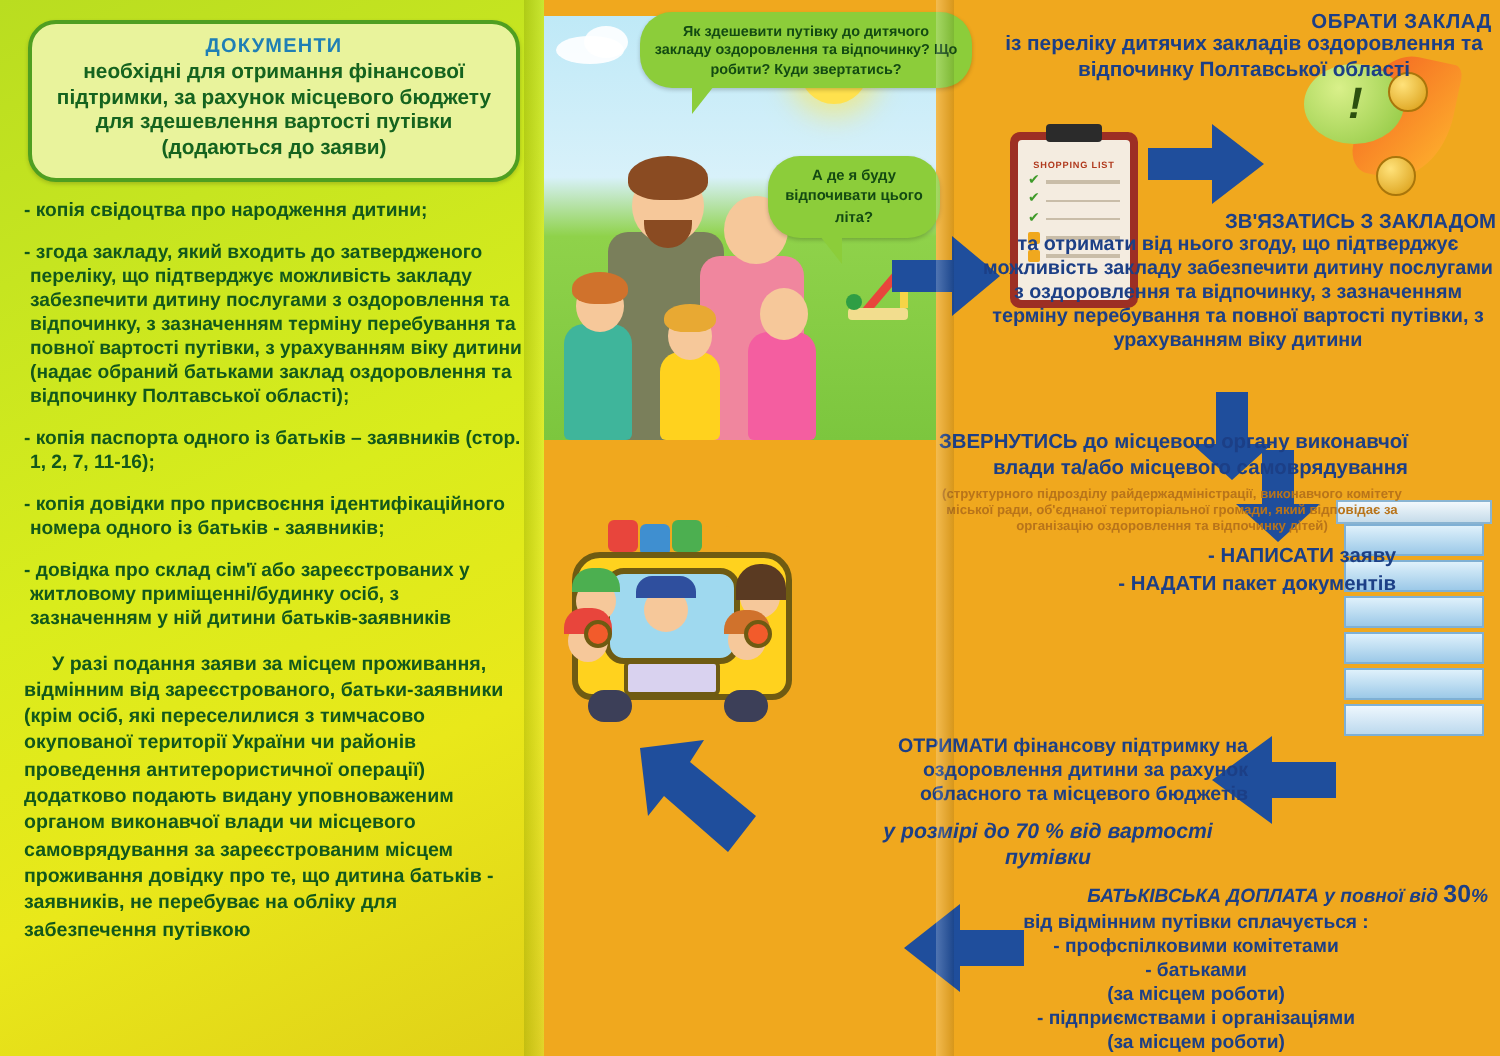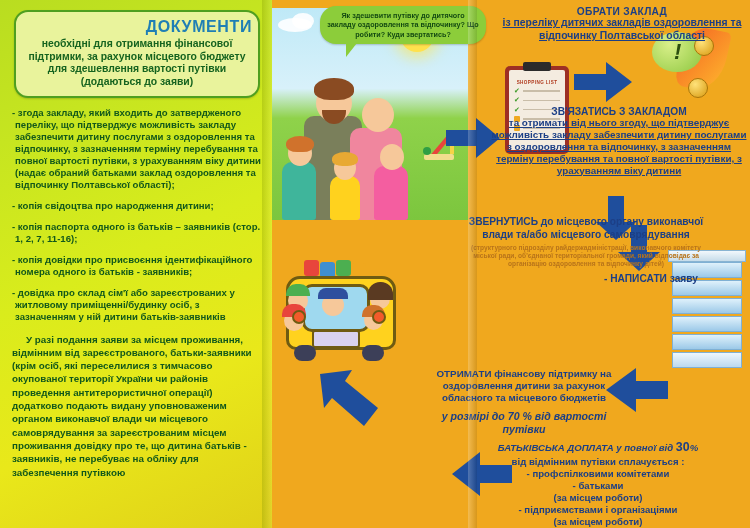--- a/index.html
+++ b/index.html
@@ -21,23 +21,22 @@
     content:"";position:absolute;right:0;top:0;width:10px;height:100%;
     background:linear-gradient(90deg,rgba(120,140,0,.28),rgba(255,255,255,.08));
   }
   .doc-header{
     position:relative;margin:4px 4px 0 6px;
     background:#e9f39c;border:2px solid #4f9f20;border-radius:14px;
     padding:6px 6px 7px 6px;text-align:center;
     box-shadow:0 1px 2px rgba(0,0,0,.18);
   }
   .doc-header .title{
-    color:#1f7fb5;font-weight:bold;font-size:16px;letter-spacing:.6px;
+    color:#1f7fb5;font-weight:bold;font-size:10px;letter-spacing:.6px;
     margin-bottom:2px;
-    text-align:right;
   }
   .doc-header .sub{
     color:#15631f;font-weight:bold;font-size:10.4px;line-height:1.22;
   }
   .doc-list{margin:9px 2px 0 4px;}
   .doc-item{
     color:#12581b;font-weight:bold;font-size:9.6px;line-height:1.25;
     margin-bottom:9px;padding-left:3px;text-indent:-3px;
   }
   .doc-note{
@@ -81,22 +80,22 @@
   }
   .pie-split{position:absolute;left:66px;top:26px;width:7px;height:62px;
     background:#f0a81e;transform:rotate(16deg);}
   .pie-lbl{position:absolute;font-weight:bold;color:#fff;font-style:italic;
     text-shadow:1px 1px 2px rgba(0,0,0,.45);}
   .pie-lbl.l70{left:22px;top:24px;font-size:17px;}
   .pie-lbl.l30{left:72px;top:40px;font-size:15px;color:#14355f;text-shadow:none;}
 
   
   .blk{position:absolute;text-align:center;color:#123a78;}
-  .blk .hd{font-weight:bold;}
-  .blk .bd{font-weight:bold;text-decoration:underline;}
+  .blk .hd{font-weight:bold;text-align:right;}
+  .blk .bd{font-weight:bold;}
 
   #choose-block{left:498px;top:6px;width:248px;}
   #choose-block .hd{font-size:10.2px;color:#1c3f86;letter-spacing:.3px;}
   #choose-block .bd{font-size:10.4px;line-height:1.22;color:#1c3f86;}
 
   #contact-block{left:490px;top:106px;width:258px;}
   #contact-block .hd{font-size:10.2px;color:#1c3f86;}
   #contact-block .bd{font-size:9.9px;line-height:1.2;color:#1c3f86;}
 
   #apply-block{left:468px;top:216px;width:236px;}
@@ -178,22 +177,22 @@
 <div id="poster">
 
   <div class="left-panel">
 
     <div class="doc-header">
       <div class="title">ДОКУМЕНТИ</div>
       <div class="sub">необхідні для отримання фінансової підтримки, за рахунок місцевого бюджету для здешевлення вартості путівки (додаються до заяви)</div>
     </div>
 
     <div class="doc-list">
+      <div class="doc-item">- копія свідоцтва про народження дитини;</div>
       <div class="doc-item">- згода закладу, який входить до затвердженого переліку, що підтверджує можливість закладу забезпечити дитину послугами з оздоровлення та відпочинку, з зазначенням терміну перебування та повної вартості путівки, з урахуванням віку дитини (надає обраний батьками заклад оздоровлення та відпочинку Полтавської області);</div>
-      <div class="doc-item">- копія свідоцтва про народження дитини;</div>
       <div class="doc-item">- копія паспорта одного із батьків – заявників (стор. 1, 2, 7, 11-16);</div>
       <div class="doc-item">- копія довідки про присвоєння ідентифікаційного номера одного із батьків - заявників;</div>
       <div class="doc-item">- довідка про склад сім'ї або зареєстрованих у житловому приміщенні/будинку осіб, з зазначенням у ній дитини батьків-заявників</div>
     </div>
 
     <div class="doc-note">У разі подання заяви за місцем проживання, відмінним від зареєстрованого, батьки-заявники (крім осіб, які переселилися з тимчасово окупованої території України чи районів проведення антитерористичної операції) додатково подають видану уповноваженим органом виконавчої влади чи місцевого самоврядування за зареєстрованим місцем проживання довідку про те, що дитина батьків - заявників, не перебуває на обліку для забезпечення путівкою</div>
   </div>
 
   <div class="scene">
     <div class="cloud" style="left:6px;top:10px;width:34px;height:14px;"></div>
@@ -228,20 +227,23 @@
       <div class="hair" style="left:54px;top:82px;width:26px;height:14px;background:#e8a933;"></div>
 
       <div class="body-sh" style="left:96px;top:96px;width:34px;height:54px;background:#f45ea0;"></div>
       <div class="head" style="left:102px;top:74px;width:24px;height:26px;"></div>
       <div class="hair" style="left:98px;top:68px;width:32px;height:26px;background:#8a4b22;border-radius:50% 50% 35% 35%;z-index:-1;"></div>
     </div>
   </div>
 
   <div class="bubble" id="bubble-1">
     <span>Як здешевити путівку до дитячого закладу оздоровлення та відпочинку? Що робити? Куди звертатись?</span>
+  </div>
+  <div class="bubble" id="bubble-2">
+    <span>А де я буду відпочивати цього літа?</span>
   </div>
 
   <div class="bus-wrap">
     <div class="luggage">
       <div class="lug" style="left:0;top:0;background:#e8453c;"></div>
       <div class="lug" style="left:16px;top:2px;background:#3f8fd0;"></div>
       <div class="lug" style="left:32px;top:0;background:#4caf50;"></div>
       <div class="lug" style="left:47px;top:3px;background:#f0a81e;"></div>
     </div>
     <div class="bus-body"></div>
@@ -356,20 +358,21 @@
   <div class="blk" id="contact-block">
     <div class="hd">ЗВ'ЯЗАТИСЬ З ЗАКЛАДОМ</div>
     <div class="bd">та отримати від нього згоду, що підтверджує можливість закладу  забезпечити дитину послугами з оздоровлення та відпочинку, з зазначенням терміну перебування та повної вартості путівки, з урахуванням віку дитини</div>
   </div>
 
   <div class="blk" id="apply-block">
     <div class="hd">ЗВЕРНУТИСЬ до місцевого органу виконавчої влади та/або місцевого самоврядування</div>
     <div class="small">(структурного підрозділу райдержадміністрації, виконавчого комітету міської ради, об'єднаної територіальної громади, який відповідає за організацію оздоровлення та відпочинку дітей)</div>
     <div class="acts">
       <div>- НАПИСАТИ заяву</div>
+      <div>- НАДАТИ пакет документів</div>
     </div>
   </div>
 
   <div class="blk" id="receive-block">
     <div class="hd">ОТРИМАТИ фінансову підтримку на оздоровлення дитини за рахунок обласного та місцевого бюджетів</div>
     <div class="pct">у розмірі до 70 % від вартості путівки</div>
   </div>
 
   <div id="deliver-block">
     <div class="hd">

